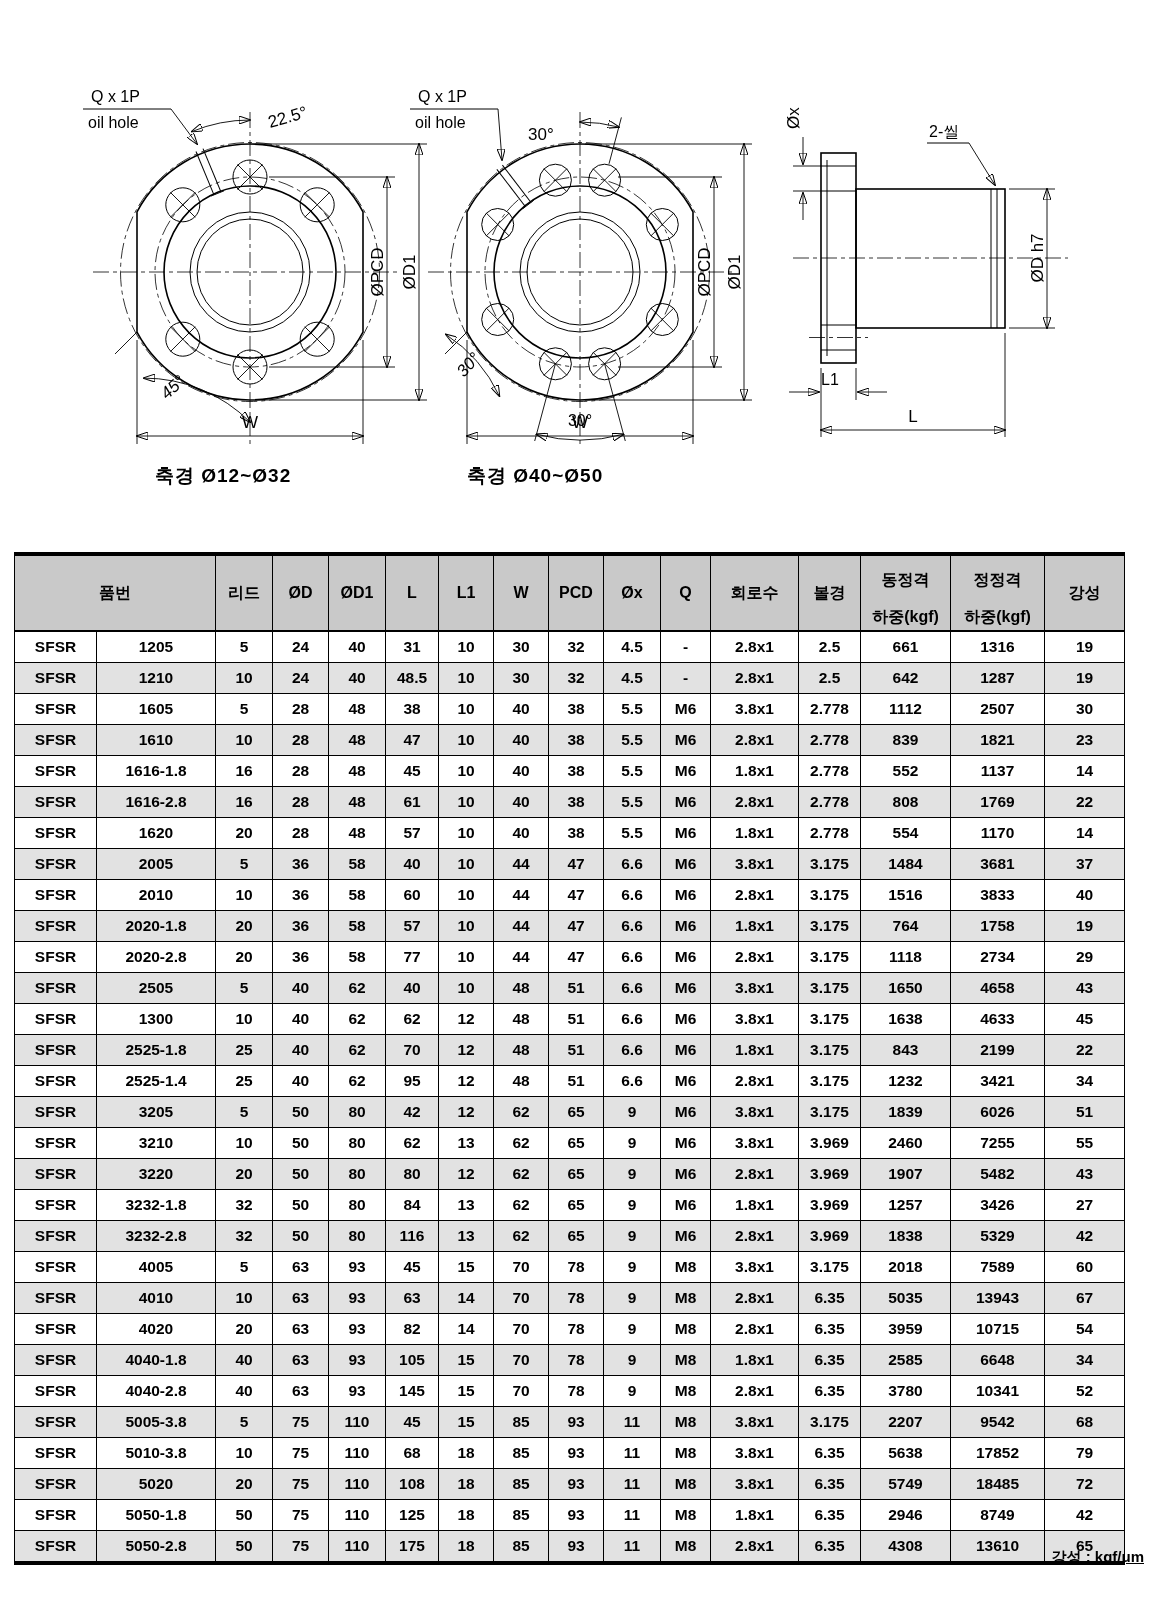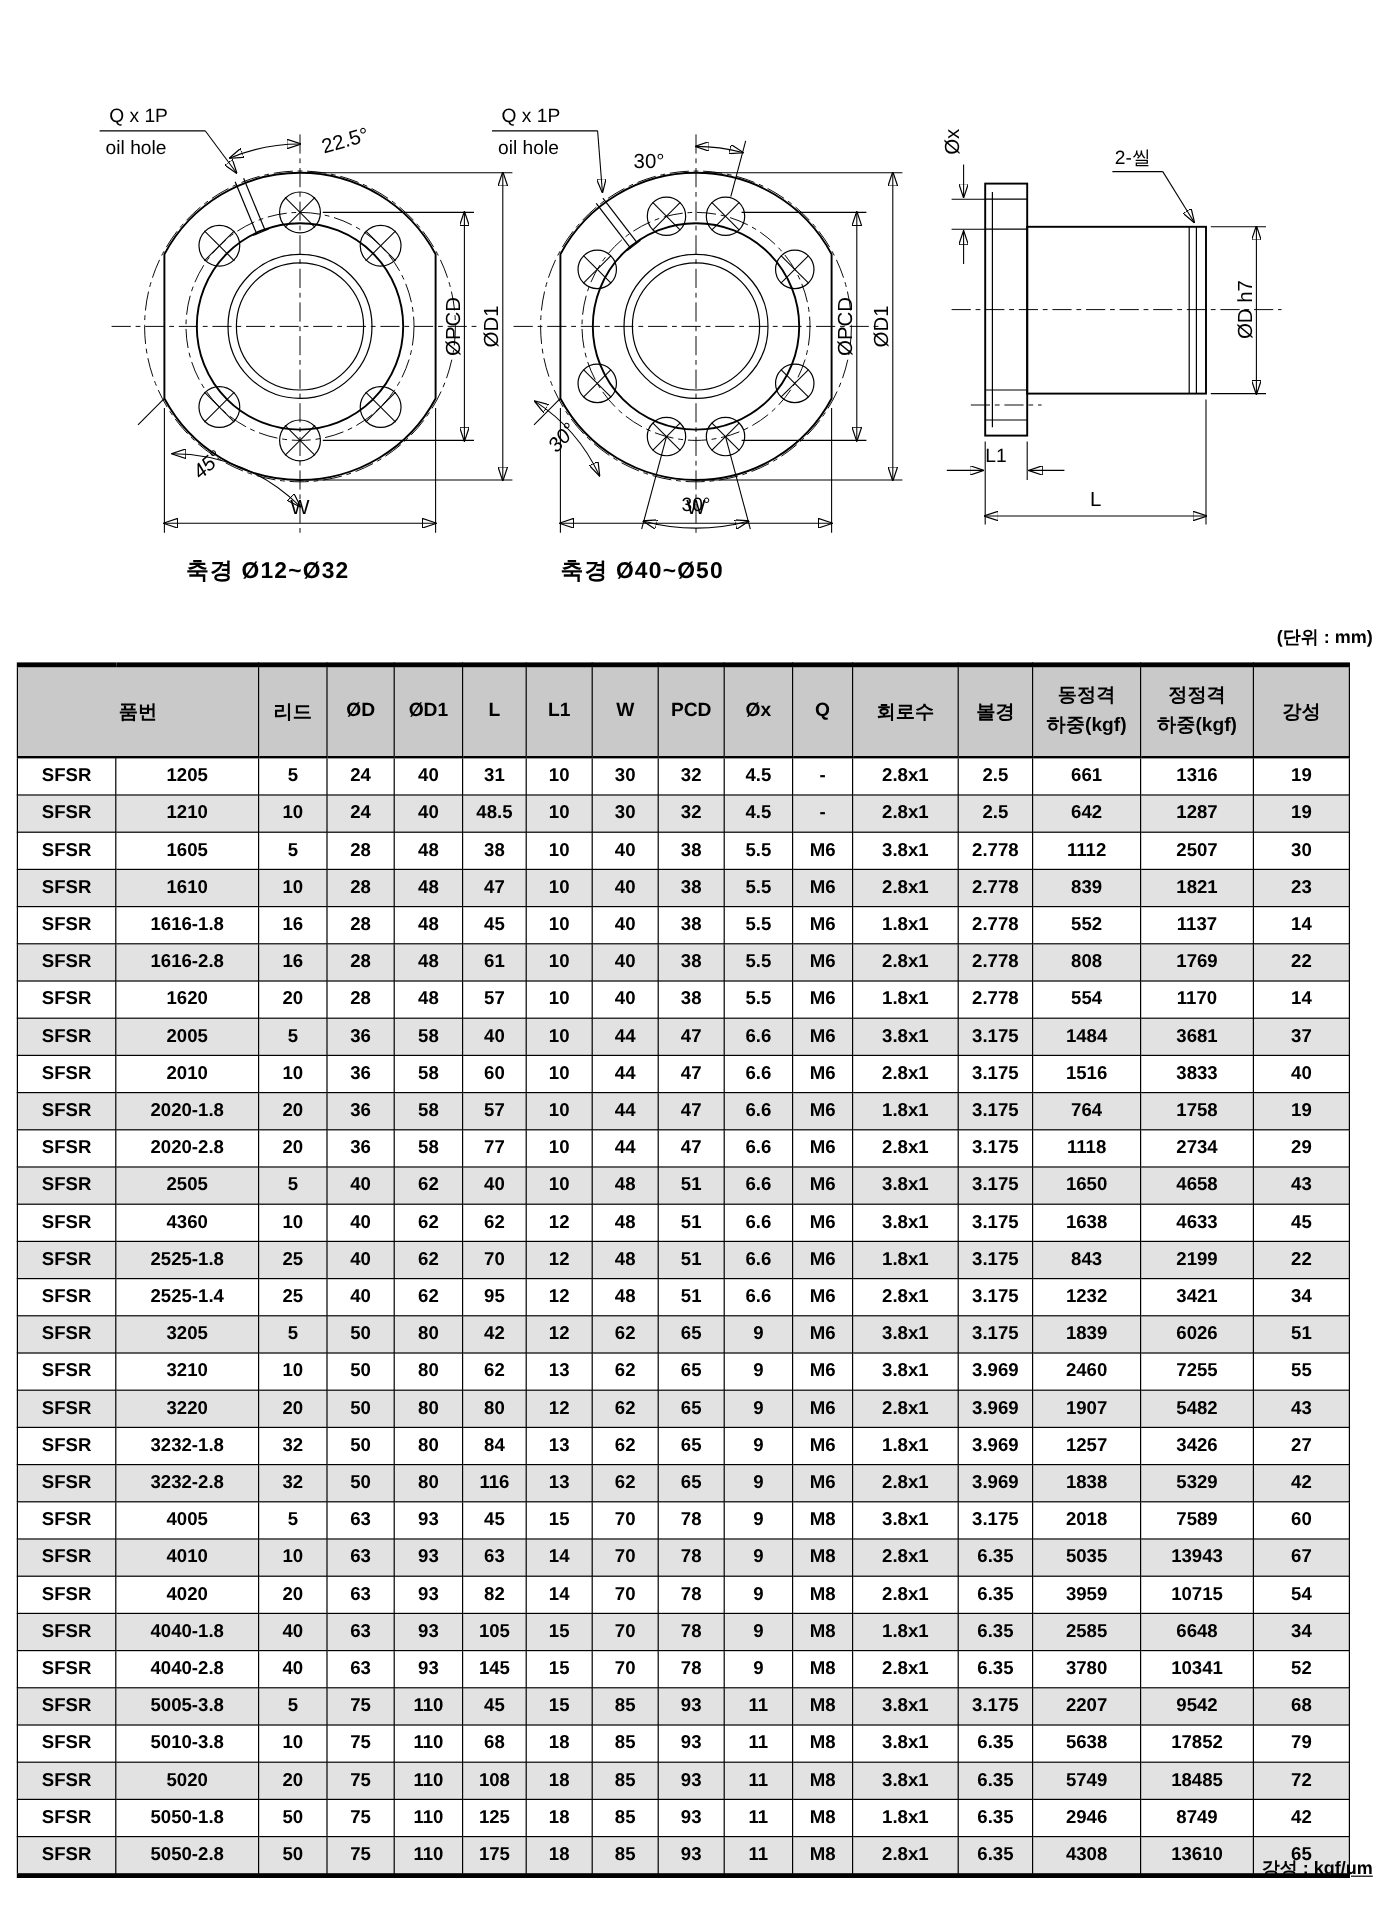--- a/index.html
+++ b/index.html
@@ -21,21 +21,21 @@
   #unit-note{position:absolute;top:522px;left:14px;width:1130px;text-align:right;
              font-size:15px;font-weight:600;}
   #spec-table{position:absolute;top:552px;left:14px;width:954px;table-layout:fixed;
               border-collapse:collapse;border:1.5px solid var(--line-color,#000);
               border-top:4px solid var(--line-color,#000);
               border-bottom:4px solid var(--line-color,#000);}
   #spec-table th,#spec-table td{border:1.2px solid var(--line-color,#000);
               text-align:center;vertical-align:middle;padding:0;}
   #spec-table thead th{background:var(--header-bg,#c9c9c9);height:74px;
               font-size:16px;font-weight:700;border-bottom:2.5px solid var(--line-color,#000);}
-  #spec-table thead th .l2{display:block;line-height:1.55;}
+  #spec-table thead th .l2{display:block;line-height:1.55;margin-top:12px;}
   #spec-table tbody td{height:30px;font-size:15.5px;font-weight:700;background:#fff;}
   #spec-table tbody tr:nth-child(even) td{background:var(--stripe-bg,#e2e2e2);}
   #footer-note{position:absolute;top:1548px;left:14px;width:1130px;text-align:right;
                font-size:15px;font-weight:700;text-decoration:underline;}
 </style>
 </head>
 <body>
 
 <div id="page">
 
@@ -232,21 +232,20 @@
       <line class="dim" x1="124" y1="307" x2="95" y2="307" marker-end="url(#arw)"></line>
       <text x="58" y="300" class="small">L1</text>
     </g>
     <g>
       <line class="dim" x1="242" y1="248" x2="242" y2="352"></line>
       <line class="dim" x1="58" y1="345" x2="242" y2="345" marker-start="url(#arw)" marker-end="url(#arw)"></line>
       <text x="150" y="337" text-anchor="middle">L</text>
     </g>
   </svg>
 
-  <div id="unit-note">(단위 : mm)</div>
 
   <table id="spec-table">
     <colgroup>
       <col style="width:82px">
         <col style="width:119px">
         <col style="width:57px">
       <col style="width:56px">
         <col style="width:57px">
         <col style="width:53px">
       <col style="width:55px">
@@ -497,21 +496,21 @@
           <td>6.6</td>
           <td>M6</td>
           <td>3.8x1</td>
           <td>3.175</td>
           <td>1650</td>
           <td>4658</td>
           <td>43</td>
         </tr>
         <tr>
           <td>SFSR</td>
-          <td>4360</td>
+          <td>1300</td>
           <td>10</td>
           <td>40</td>
           <td>62</td>
           <td>62</td>
           <td>12</td>
           <td>48</td>
           <td>51</td>
           <td>6.6</td>
           <td>M6</td>
           <td>3.8x1</td>

